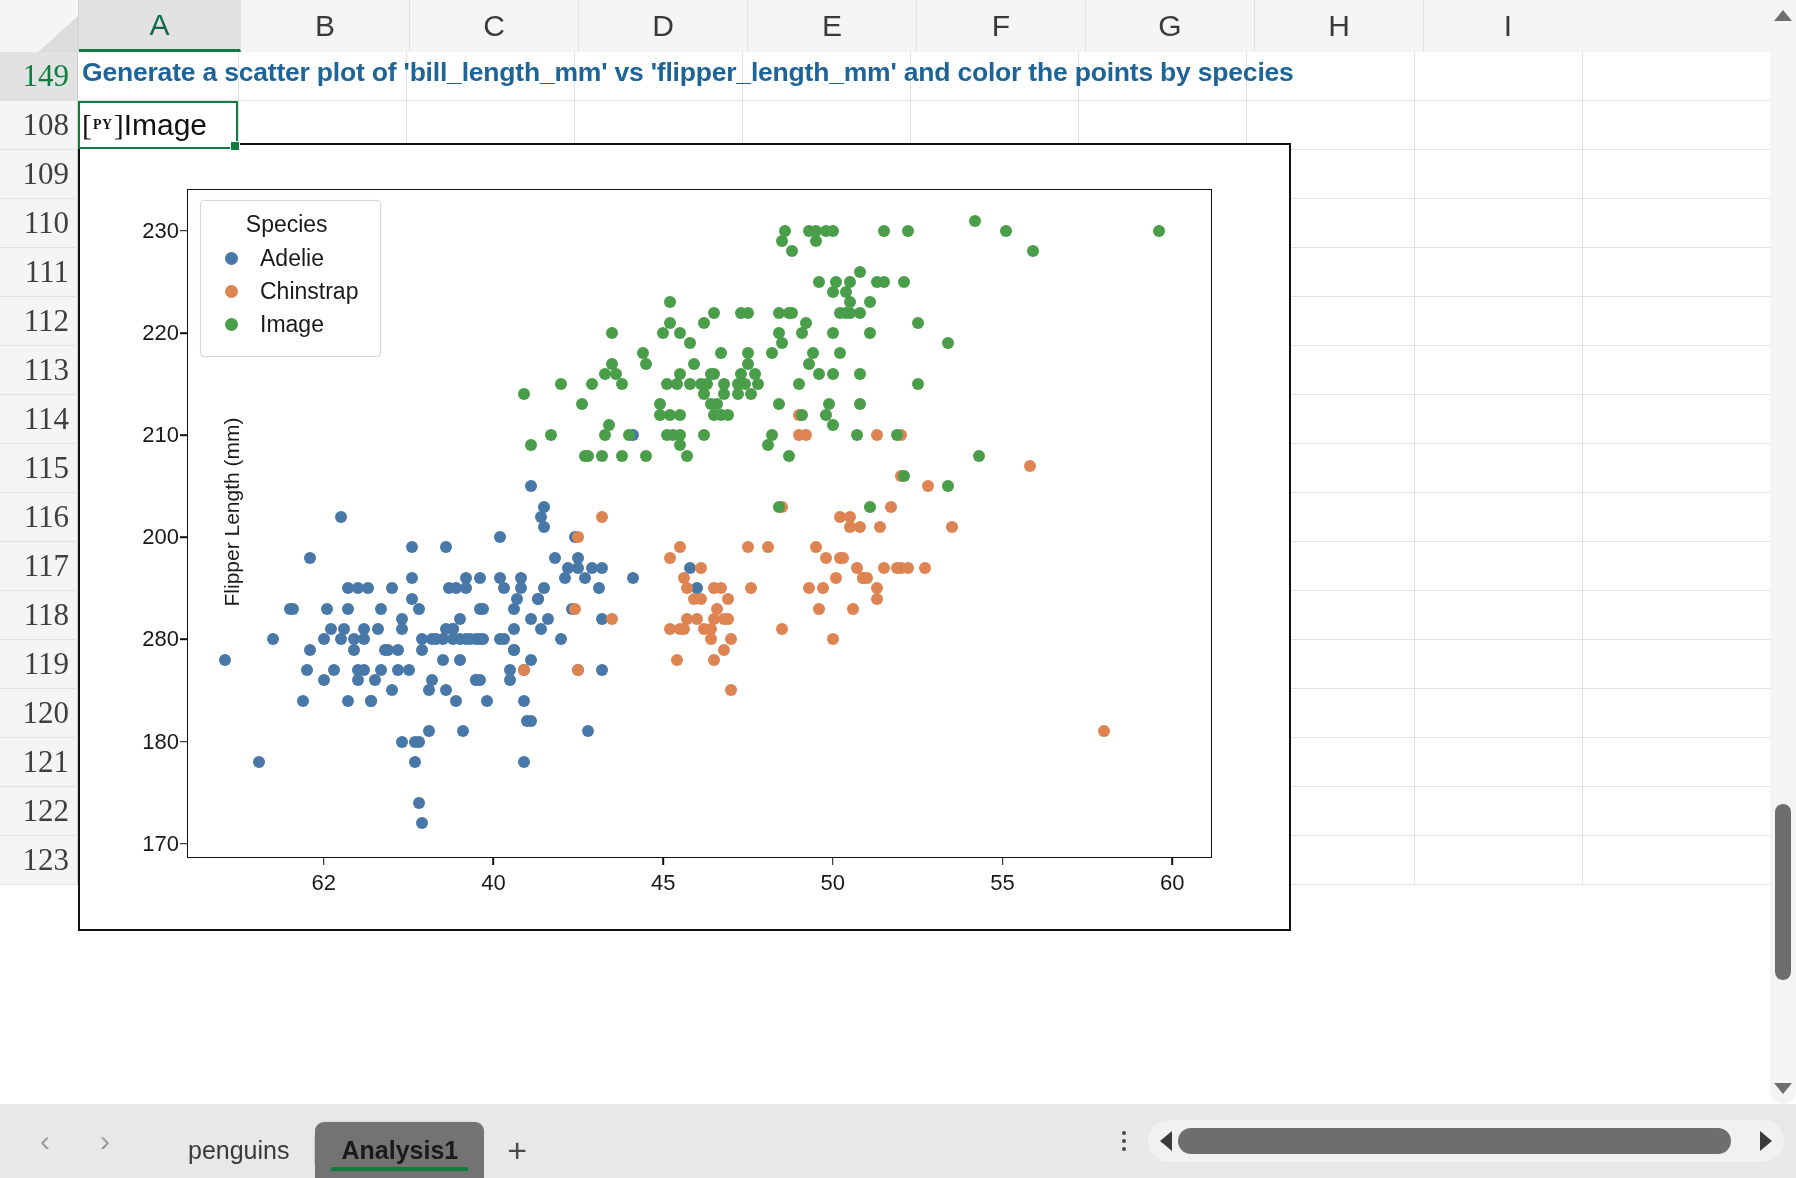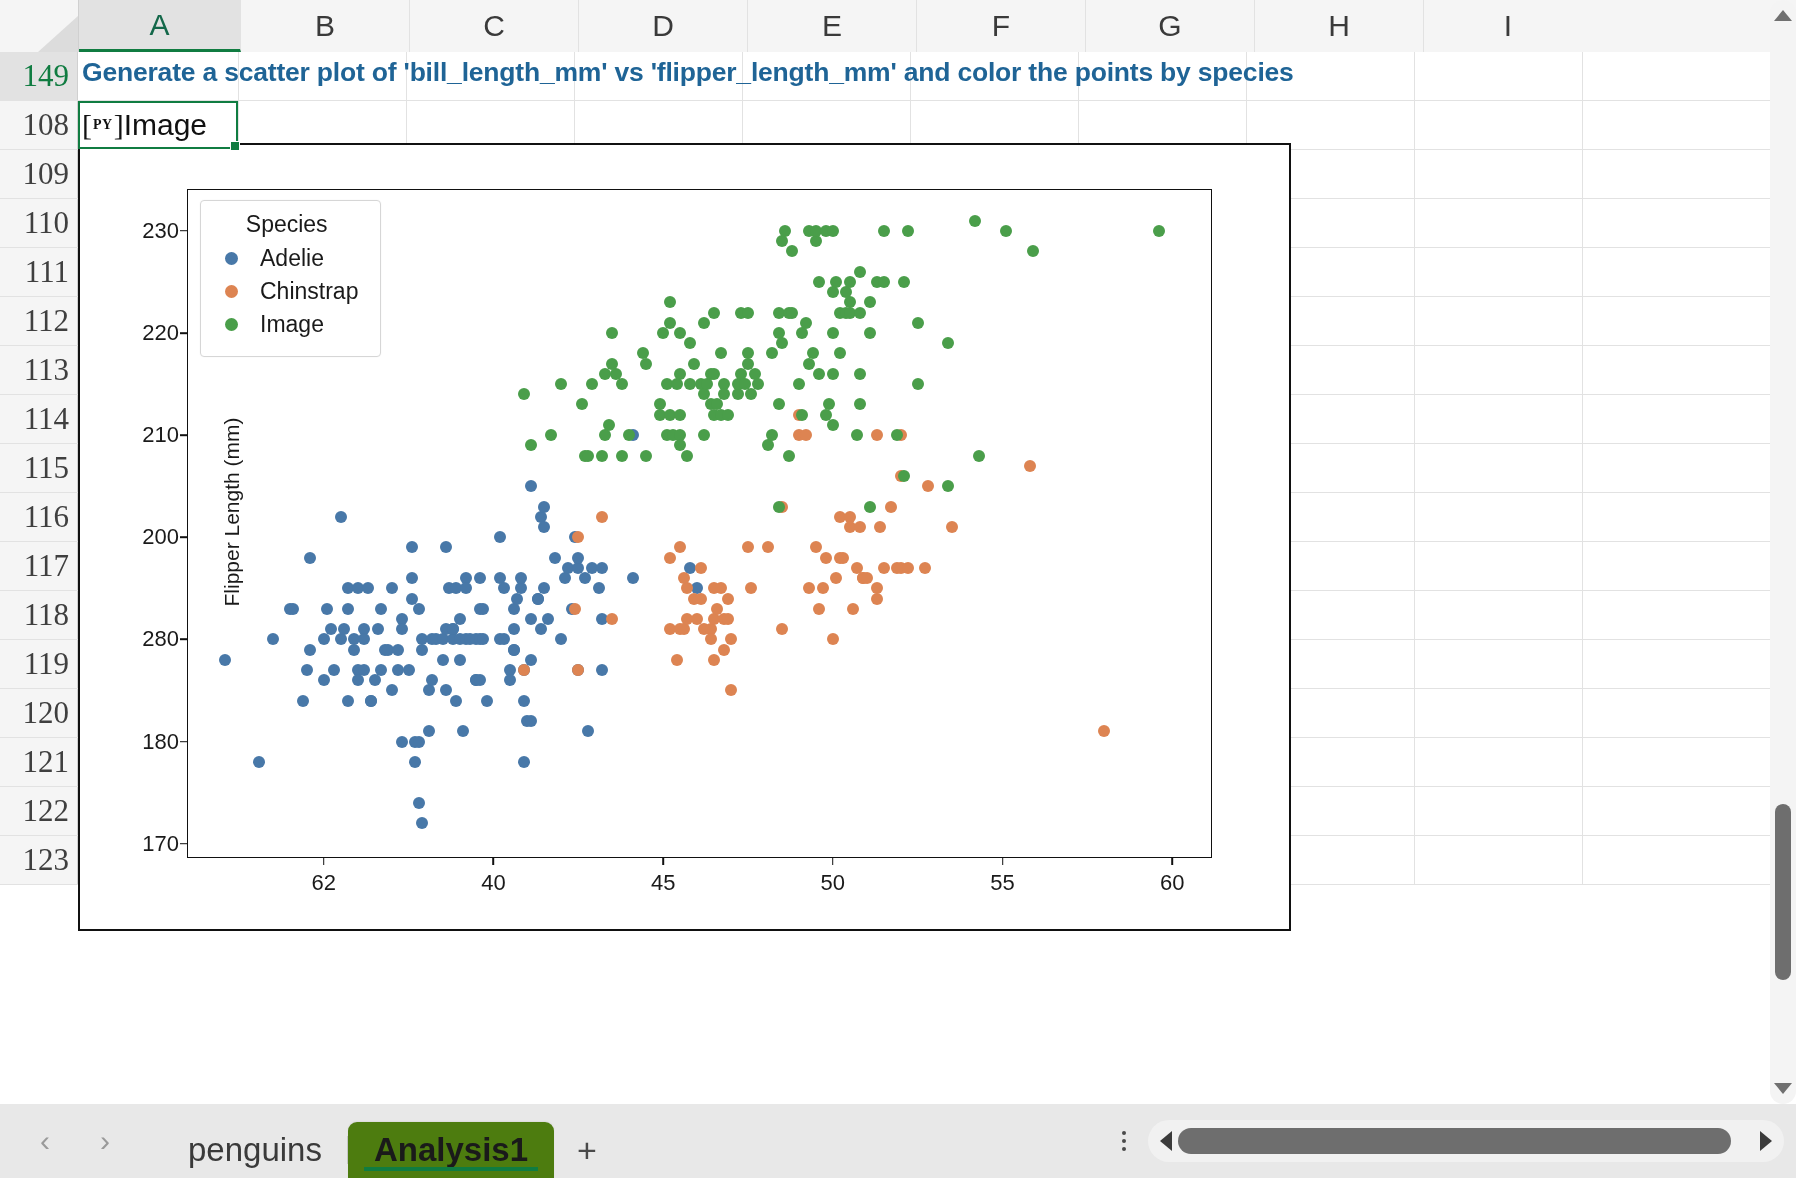--- a/index.html
+++ b/index.html
@@ -163,26 +163,26 @@
   
   .bottom-bar{
     position:absolute;left:0;bottom:0;width:1796px;height:74px;
     background:#e8e8e8;display:flex;align-items:flex-end;
   }
   .nav-arrows{display:flex;align-items:center;height:74px;padding-left:30px;gap:30px;}
   .nav-arrow{font-size:30px;color:#9a9a9a;line-height:1;padding:6px 10px;}
   .tabs{display:flex;align-items:flex-end;height:74px;margin-left:42px;}
   .tab{
     height:56px;display:flex;align-items:center;justify-content:center;
-    padding:0 26px;font-size:33px;color:#3a3a3a;position:relative;
+    padding:0 26px;font-size:25px;color:#3a3a3a;position:relative;
     border-radius:9px 9px 0 0;
   }
   .tab .tab-sep{position:absolute;right:0;top:14px;bottom:14px;width:1px;background:#c9c9c9;}
   .tab.active{
-    background:#4d7c0f;color:#1a1a1a;font-weight:700;
+    background:#737373;color:#1a1a1a;font-weight:700;
     box-shadow:0 -1px 2px rgba(0,0,0,0.06);
   }
   .tab.active .tab-underline{
     position:absolute;left:16px;right:16px;bottom:7px;height:4px;background:#107c41;
   }
   .add-sheet{
     display:flex;align-items:center;justify-content:center;
     width:66px;height:56px;font-size:34px;color:#4a4a4a;font-weight:300;
   }
   .bb-right{margin-left:auto;display:flex;align-items:center;height:74px;padding-right:12px;}

